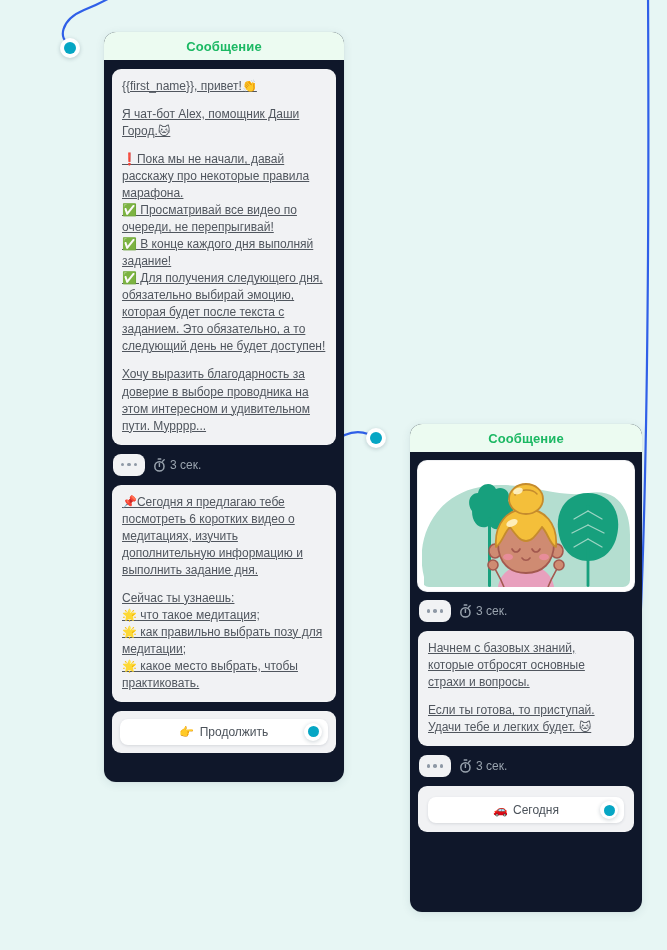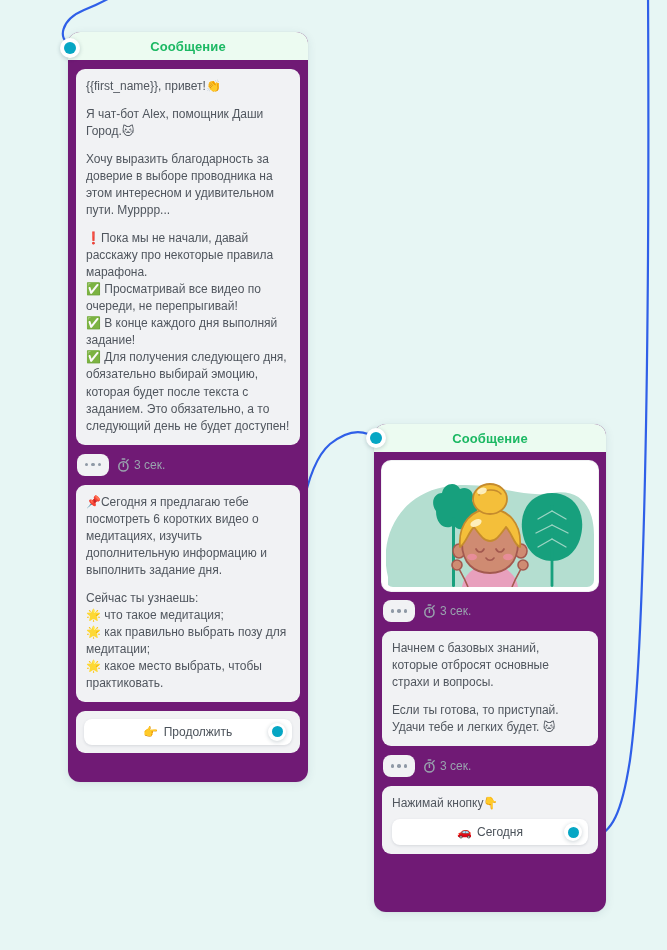--- a/index.html
+++ b/index.html
@@ -22,24 +22,25 @@
     position: absolute;
     left: 0; top: 0;
     width: 667px; height: 950px;
     pointer-events: none;
     z-index: 1;
   }
 
   
   .card {
     position: absolute;
-    background: #701a75;
+    background: #0f172a;
     border-radius: 12px;
     box-shadow: 0 2px 10px rgba(40,70,90,0.10), 0 0 0 1px rgba(0,0,0,0.015);
     z-index: 3;
+    margin-left: 36px;
   }
 
   .card-left  { left: 68px;  top: 32px;  width: 240px; height: 750px; }
   .card-right { left: 374px; top: 424px; width: 232px; height: 488px; }
 
   .card-header {
     height: 28px;
     background: #ecfbf1;
     border-radius: 12px 12px 0 0;
     display: flex;
@@ -101,20 +102,21 @@
   
   .bubble {
     background: #f1f2f4;
     border-radius: 9px;
     padding: 9px 10px 10px 10px;
     color: #50565e;
     font-size: 12px;
     line-height: 1.42;
     margin-bottom: 9px;
     word-wrap: break-word;
+    text-decoration: underline;
   }
   .bubble p { margin: 0; }
   .bubble p + p { margin-top: 11px; }
 
   
   .delay-row {
     display: flex;
     align-items: center;
     gap: 8px;
     margin-bottom: 9px;
@@ -215,25 +217,25 @@
 
   <div class="card-header">
     <span class="card-header-title">Сообщение</span>
   </div>
 
   <div class="card-body">
 
     <div class="bubble">
       <p>{{first_name}}, привет!👏</p>
       <p>Я чат-бот Alex, помощник Даши Город.🐱</p>
-      <p>Хочу выразить благодарность за доверие в выборе проводника на этом интересном и удивительном пути. Мурррр...</p>
       <p style="white-space:pre-line">❗Пока мы не начали, давай расскажу про некоторые правила марафона.
 ✅ Просматривай все видео по очереди, не перепрыгивай!
 ✅ В конце каждого дня выполняй задание!
 ✅ Для получения следующего дня, обязательно выбирай эмоцию, которая будет после текста с заданием. Это обязательно, а то следующий день не будет доступен!</p>
+      <p>Хочу выразить благодарность за доверие в выборе проводника на этом интересном и удивительном пути. Мурррр...</p>
     </div>
 
     <div class="delay-row">
       <span class="typing-pill">
         <i></i>
           <i></i>
           <i></i>
       </span>
       <span class="delay-text">
         <svg class="stopwatch" width="13" height="14" viewBox="0 0 13 14">
@@ -372,21 +374,20 @@
           <rect x="4.6" y="0.2" width="3.8" height="1.6" rx="0.6" fill="#99a3ae"></rect>
           <path d="M9.6 3.2 L11.2 1.8" stroke="#99a3ae" stroke-width="1.3" stroke-linecap="round"></path>
           <circle cx="6.4" cy="8.4" r="4.6" fill="none" stroke="#99a3ae" stroke-width="1.5"></circle>
           <path d="M6.4 5.6 L6.4 8.4" stroke="#99a3ae" stroke-width="1.4" stroke-linecap="round"></path>
         </svg>
         <span>3 сек.</span>
       </span>
     </div>
 
     <div class="btn-label-bubble">
-      <span class="txt">Нажимай кнопку👇</span>
       <div class="cardbtn">
         <span class="gl">🚗</span>
         <span>Сегодня</span>
         <span class="port-btn"></span>
       </div>
     </div>
 
   </div>
 </div>
 

